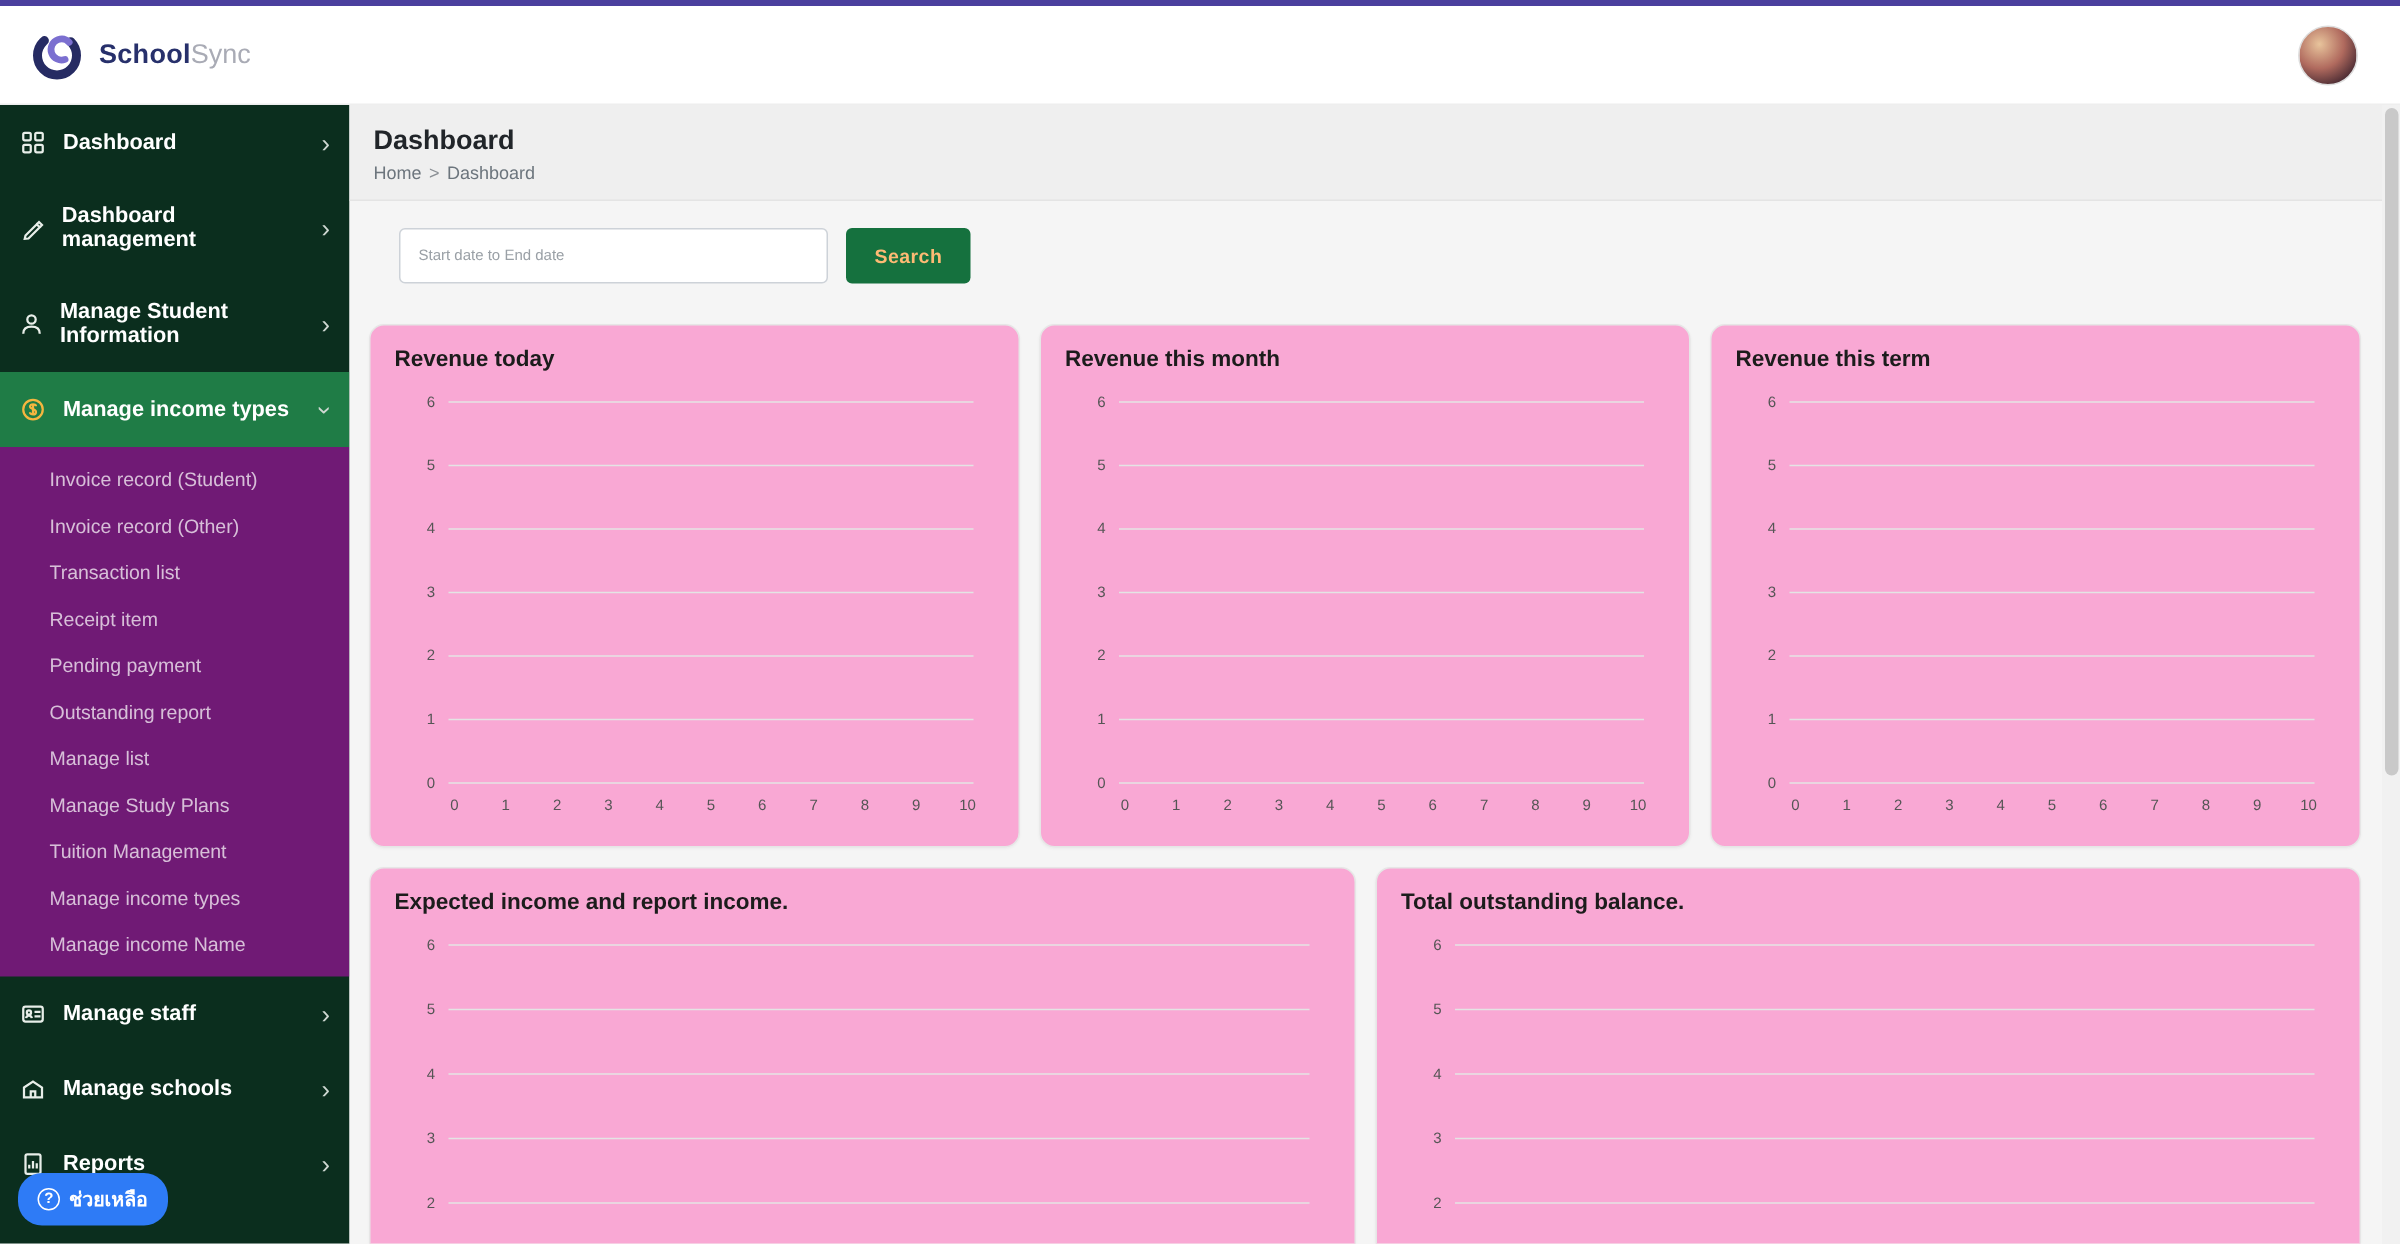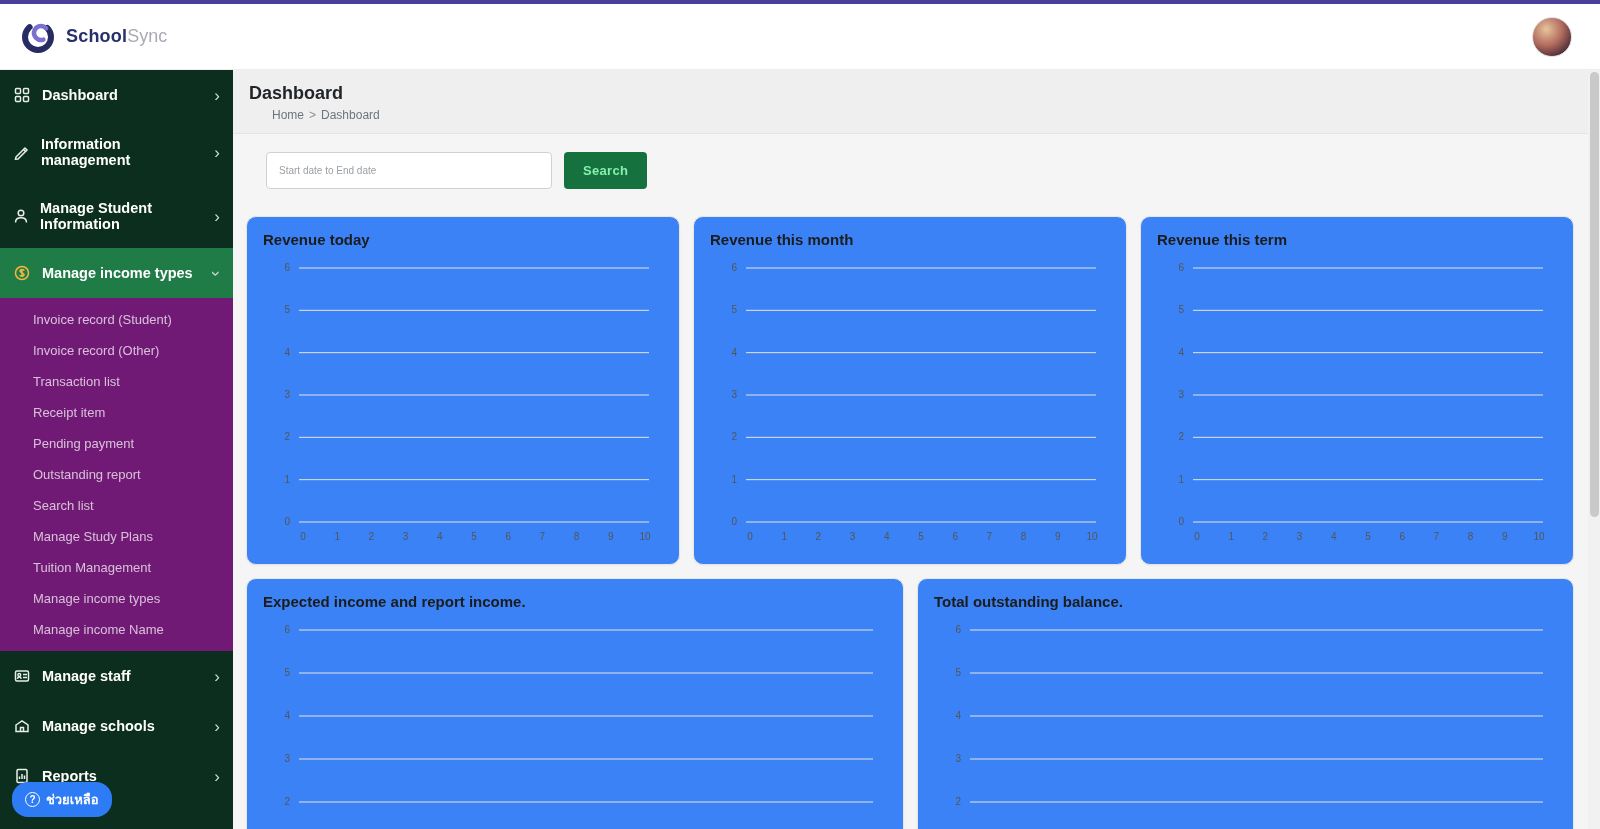--- a/index.html
+++ b/index.html
@@ -35,34 +35,34 @@
   .help-btn { position:absolute; left:12px; bottom:12px; display:flex; align-items:center; gap:6px;
               background:#2e7bf6; color:#fff; border:none; border-radius:16px; padding:7px 13px;
               font-size:13px; font-weight:600; cursor:pointer; font-family:inherit; }
   .help-q { display:inline-flex; align-items:center; justify-content:center; width:15px; height:15px;
             border:1.4px solid #fff; border-radius:50%; font-size:10px; font-weight:700; }
 
   
   main { flex:1; overflow:hidden; position:relative; background:#f5f5f5; }
   .page-head { background:#efefef; padding:13px 16px 11px; border-bottom:1px solid #e4e4e4; }
   .page-head h1 { font-size:18px; font-weight:600; color:#212529; }
-  .breadcrumb { margin-top:4px; font-size:12px; color:#6c757d; display:flex; gap:5px;margin-left:23px; }
+  .breadcrumb { margin-top:4px; font-size:12px; color:#6c757d; display:flex; gap:5px; }
   .breadcrumb .sep { color:#8a8f94; }
 
   .content { padding:18px 26px 0 13px; }
   .filter-row { display:flex; gap:12px; margin:0 0 0 20px; }
   .date-input { width:286px; height:37px; border:1px solid #cdd2d8; border-radius:4px; background:#fff;
                 padding:0 12px; font-size:10px; font-family:inherit; color:#333; }
   .date-input::placeholder { color:#9aa0a6; }
   .search-btn { height:37px; padding:0 19px; background:#15713e; border:none; border-radius:4px;
-                color:#86efac; font-size:13px; font-weight:700; letter-spacing:.3px; cursor:pointer; font-family:inherit; }
+                color:#fdba74; font-size:13px; font-weight:700; letter-spacing:.3px; cursor:pointer; font-family:inherit; }
 
   .cards-top { display:grid; grid-template-columns:repeat(3,1fr); gap:13px; margin-top:27px; }
   .cards-bottom { display:grid; grid-template-columns:1fr 1fr; gap:13px; margin-top:13px; }
-  .card { background:#3b82f6; border:1px solid #e6e6e6; border-radius:10px; padding:14px 16px 12px;
+  .card { background:#f9a8d4; border:1px solid #e6e6e6; border-radius:10px; padding:14px 16px 12px;
           box-shadow:0 1px 2px rgba(0,0,0,.04); }
   .card h3 { font-size:15px; font-weight:700; color:#1c1c1c; margin-bottom:8px; }
   .chart { height:296px; }
   .chart-lg { height:300px; }
 
   
   .scrollbar { position:fixed; top:70px; right:0; bottom:0; width:12px; background:#f1f1f1; z-index:25; }
   .scroll-thumb { position:absolute; top:2px; right:1px; width:9px; height:445px; background:#c9c9c9; border-radius:5px; cursor:grab; }
 </style>
 </head>
@@ -99,21 +99,21 @@
       <span class="chev">›</span>
     </div>
 
     <div class="nav-item">
       <span class="icon">
         <svg width="16" height="16" viewBox="0 0 16 16" fill="none" stroke="currentColor" stroke-width="1.5">
           <path d="M3 13 L10.5 5.5 L12.5 7.5 L5 15 L2.5 15.2 Z"></path>
             <path d="M10.5 5.5 L12 4 L14 6 L12.5 7.5"></path>
         </svg>
       </span>
-      <span class="lbl">Information management</span>
+      <span class="lbl">Dashboard management</span>
       <span class="chev">›</span>
     </div>
 
     <div class="nav-item">
       <span class="icon">
         <svg width="16" height="16" viewBox="0 0 16 16" fill="none" stroke="currentColor" stroke-width="1.5">
           <circle cx="8" cy="5" r="2.8"></circle>
             <path d="M2.5 14.5 C2.5 11 5 9.8 8 9.8 C11 9.8 13.5 11 13.5 14.5"></path>
         </svg>
       </span>
@@ -132,21 +132,21 @@
       <span class="chev down">›</span>
     </div>
 
     <div class="submenu">
       <div class="sub-item">Invoice record (Student)</div>
       <div class="sub-item">Invoice record (Other)</div>
       <div class="sub-item">Transaction list</div>
       <div class="sub-item">Receipt item</div>
       <div class="sub-item">Pending payment</div>
       <div class="sub-item">Outstanding report</div>
-      <div class="sub-item">Search list</div>
+      <div class="sub-item">Manage list</div>
       <div class="sub-item">Manage Study Plans</div>
       <div class="sub-item">Tuition Management</div>
       <div class="sub-item">Manage income types</div>
       <div class="sub-item">Manage income Name</div>
     </div>
 
     <div class="nav-item">
       <span class="icon">
         <svg width="16" height="16" viewBox="0 0 16 16" fill="none" stroke="currentColor" stroke-width="1.5">
           <rect x="1.5" y="3" width="13" height="10" rx="1.5"></rect>

